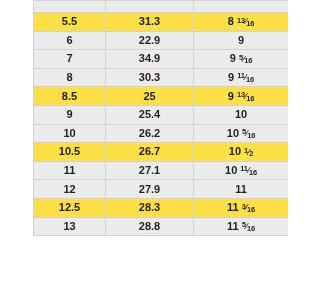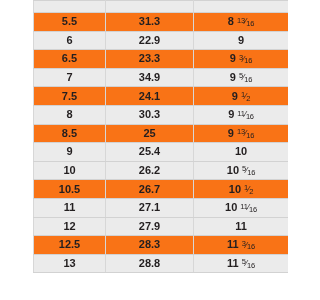--- a/index.html
+++ b/index.html
@@ -56,32 +56,32 @@
     color: #231f20;
     border-top: 1px solid #d2d2d2;
     border-bottom: 1px solid #d2d2d2;
     border-left: 1px solid #d7d7d7;
     border-right: 1px solid #d7d7d7;
     padding: 0 2px;
     line-height: 1;
     white-space: nowrap;
   }
 
-  table.size-table tr.odd td  { background: #f97316; }
+  table.size-table tr.odd td  { background: #fde047; }
   table.size-table tr.even td { background: #ebebeb; }
 
   
   table.size-table tr.sliver { height: 7px; }
   table.size-table tr.sliver td { background: #ebebeb; }
 
   
   .frac {
     display: inline-block;
     font-size: 7.5px;
-    font-weight: normal;
+    font-weight: bold;
     letter-spacing: -0.2px;
     position: relative;
     top: -0.5px;
     margin-left: 3px;
   }
   .frac .num { position: relative; top: -2.2px; }
   .frac .sl  { position: relative; font-size: 8.5px; top: -0.4px; }
   .frac .den { position: relative; top: 1.4px; }
 
   .whole { display: inline-block; }
@@ -107,34 +107,24 @@
           <tr class="odd">
             <td>5.5</td>
             <td>31.3</td>
             <td><span class="whole">8</span><span class="frac"><span class="num">13</span><span class="sl">⁄</span><span class="den">16</span></span></td>
           </tr>
           <tr class="even">
             <td>6</td>
             <td>22.9</td>
             <td><span class="whole">9</span></td>
           </tr>
-          <tr class="odd">
-            <td>6.5</td>
-            <td>23.3</td>
-            <td><span class="whole">9</span><span class="frac"><span class="num">3</span><span class="sl">⁄</span><span class="den">16</span></span></td>
-          </tr>
           <tr class="even">
             <td>7</td>
             <td>34.9</td>
             <td><span class="whole">9</span><span class="frac"><span class="num">5</span><span class="sl">⁄</span><span class="den">16</span></span></td>
-          </tr>
-          <tr class="odd">
-            <td>7.5</td>
-            <td>24.1</td>
-            <td><span class="whole">9</span><span class="frac"><span class="num">1</span><span class="sl">⁄</span><span class="den">2</span></span></td>
           </tr>
           <tr class="even">
             <td>8</td>
             <td>30.3</td>
             <td><span class="whole">9</span><span class="frac"><span class="num">11</span><span class="sl">⁄</span><span class="den">16</span></span></td>
           </tr>
           <tr class="odd">
             <td>8.5</td>
             <td>25</td>
             <td><span class="whole">9</span><span class="frac"><span class="num">13</span><span class="sl">⁄</span><span class="den">16</span></span></td>

